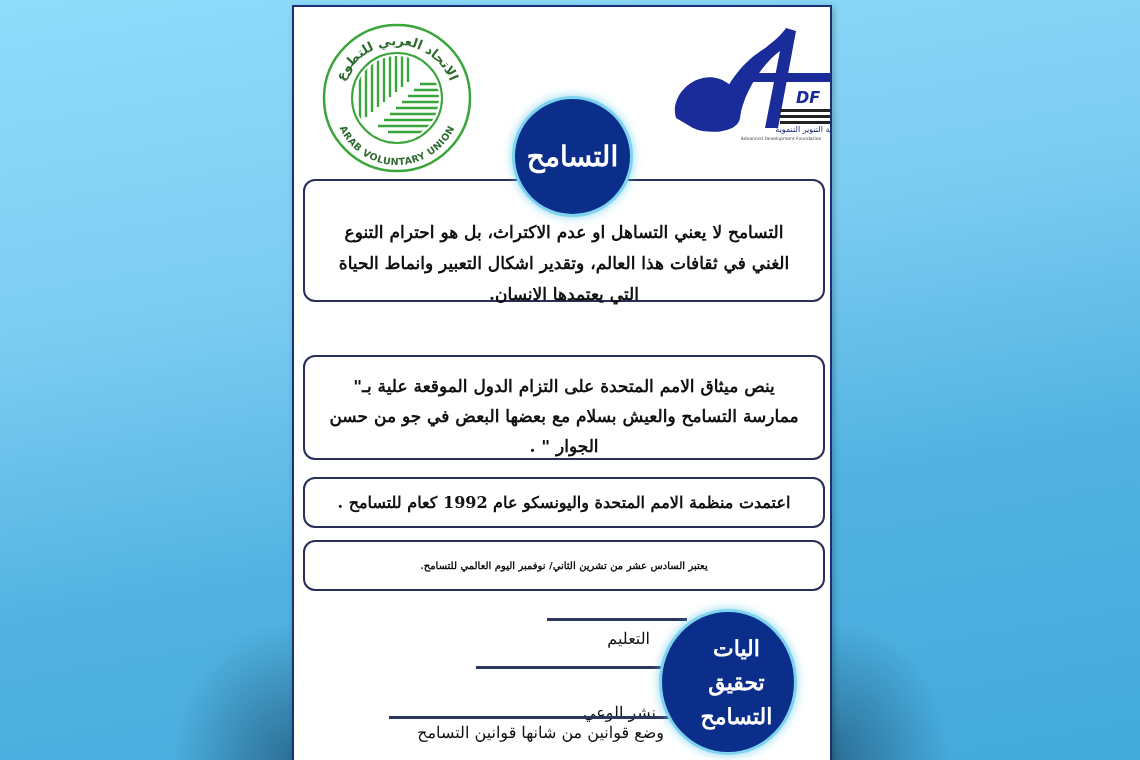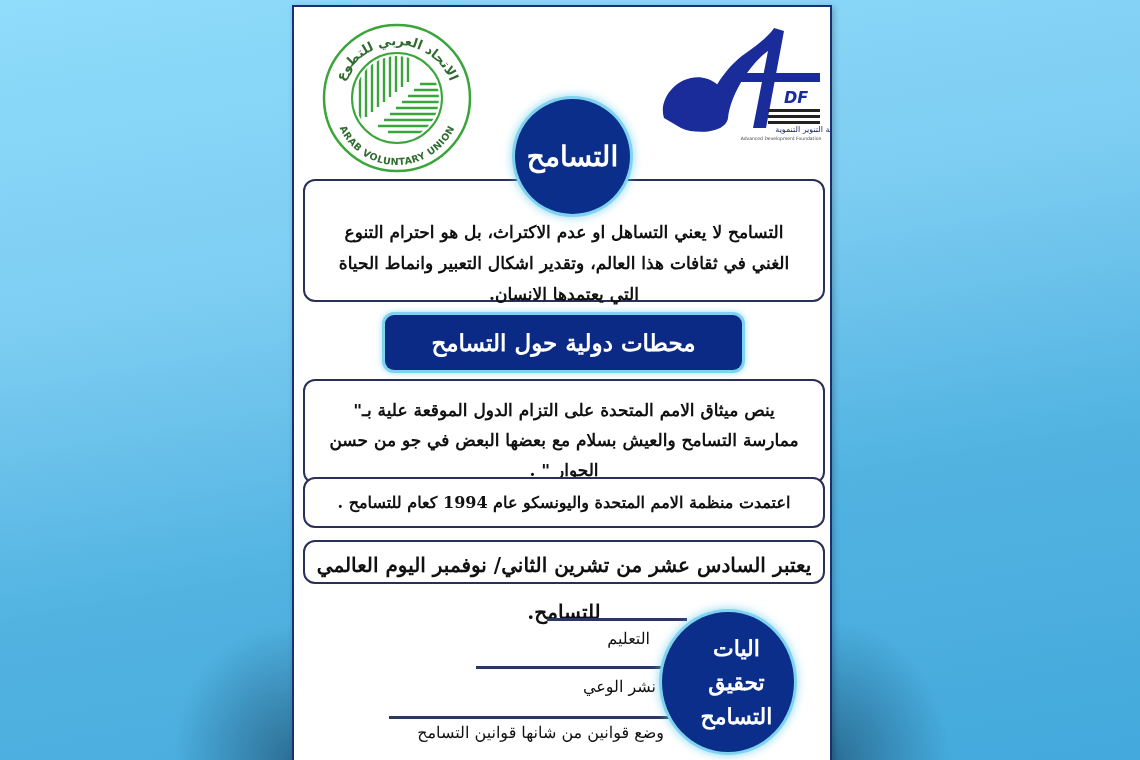--- a/index.html
+++ b/index.html
@@ -17,39 +17,39 @@
 
   .poster {
     position: absolute; left: 292px; top: 5px; width: 540px; height: 770px;
     background: #ffffff;
     border: 2px solid #1b2f74;
     box-shadow: 2px 2px 6px rgba(0,0,0,0.25);
     overflow: hidden;
   }
   
   .logo-avu { position: absolute; left: 24px; top: 15px; width: 158px; height: 152px; }
-  .logo-adf { position: absolute; left: 362px; top: 16px; width: 170px; height: 120px; }
+  .logo-adf { position: absolute; left: 374px; top: 16px; width: 170px; height: 120px; }
   .adf-caption-ar { position: absolute; left: 468px; top: 118px; width: 90px; font-size: 8px; color: #1c2a70; direction: rtl; }
   .adf-caption-en { position: absolute; left: 442px; top: 129px; width: 90px; font-size: 4.5px; color: #444; text-align: center; }
 
   .box {
     position: absolute;
     border: 2px solid #2a2f5a;
     border-radius: 12px;
     background: #fff;
     direction: rtl;
     text-align: center;
     color: #111;
     font-family: "DejaVu Serif", serif;
     font-weight: bold;
   }
   .box1 { left: 9px; top: 172px; width: 522px; height: 123px; font-size: 17px; line-height: 31px; padding: 36px 18px 8px; }
-  .box2 { left: 9px; top: 372px; width: 522px; height: 105px; font-size: 17px; line-height: 30px; padding: 14px 18px 17px; }
+  .box2 { left: 9px; top: 348px; width: 522px; height: 105px; font-size: 17px; line-height: 30px; padding: 14px 18px 17px; }
   .box3 { left: 9px; top: 470px; width: 522px; height: 51px; font-size: 16px; line-height: 47px; }
-  .box4 { left: 9px; top: 533px; width: 522px; height: 44px; font-size: 20px; line-height: 47px; }
+  .box4 { left: 9px; top: 533px; width: 522px; height: 51px; font-size: 10px; line-height: 47px; }
 
   .circle-title {
     position: absolute; left: 221px; top: 92px; width: 115px; height: 115px;
     border-radius: 50%;
     background: #0b2e8a;
     box-shadow: 0 0 0 3px #7fd3ef, 0 0 8px 4px rgba(95,200,235,0.6);
     color: #fff; display: flex; align-items: center; justify-content: center;
     font-family: "DejaVu Serif", serif; font-size: 28px; font-weight: bold; direction: rtl;
     z-index: 3;
   }
@@ -141,36 +141,35 @@
   </div>
   <div class="adf-caption-ar">مؤسسة التنوير التنموية</div>
   <div class="adf-caption-en">Advanced Development Foundation</div>
 
   <div class="circle-title">التسامح</div>
 
   <div class="box box1">
     <span>التسامح لا يعني التساهل او عدم الاكتراث، بل هو احترام التنوع الغني في ثقافات هذا العالم، وتقدير اشكال التعبير وانماط الحياة التي يعتمدها الانسان.</span>
   </div>
 
-  <div class="section-pill">محطات دولية حول التسامح</div>
 
   <div class="box box2">
     <span>ينص ميثاق الامم المتحدة على التزام الدول الموقعة علية بـ" ممارسة التسامح والعيش بسلام مع بعضها البعض في جو من حسن الجوار " .</span>
   </div>
   <div class="box box3">
-    <span>اعتمدت منظمة الامم المتحدة واليونسكو عام 1994 كعام للتسامح .</span>
+    <span>اعتمدت منظمة الامم المتحدة واليونسكو عام 1992 كعام للتسامح .</span>
   </div>
   <div class="box box4">
     <span>يعتبر السادس عشر من تشرين الثاني/ نوفمبر اليوم العالمي للتسامح.</span>
   </div>
 
   <div class="mech-line" style="left:253px; top:611px; width:140px;"></div>
   <div class="mech-item" style="left:200px; top:622px; width:156px;">التعليم</div>
   <div class="mech-line" style="left:182px; top:659px; width:200px;"></div>
-  <div class="mech-item" style="left:150px; top:670px; width:212px;">نشر الوعي</div>
+  <div class="mech-item" style="left:150px; top:696px; width:212px;">نشر الوعي</div>
   <div class="mech-line" style="left:95px; top:709px; width:290px;"></div>
   <div class="mech-item" style="left:60px; top:716px; width:310px;">وضع قوانين من شانها قوانين التسامح</div>
 
   <div class="mech-circle">
     <span>اليات</span>
     <span>تحقيق</span>
     <span>التسامح</span>
   </div>
 </div>
 

